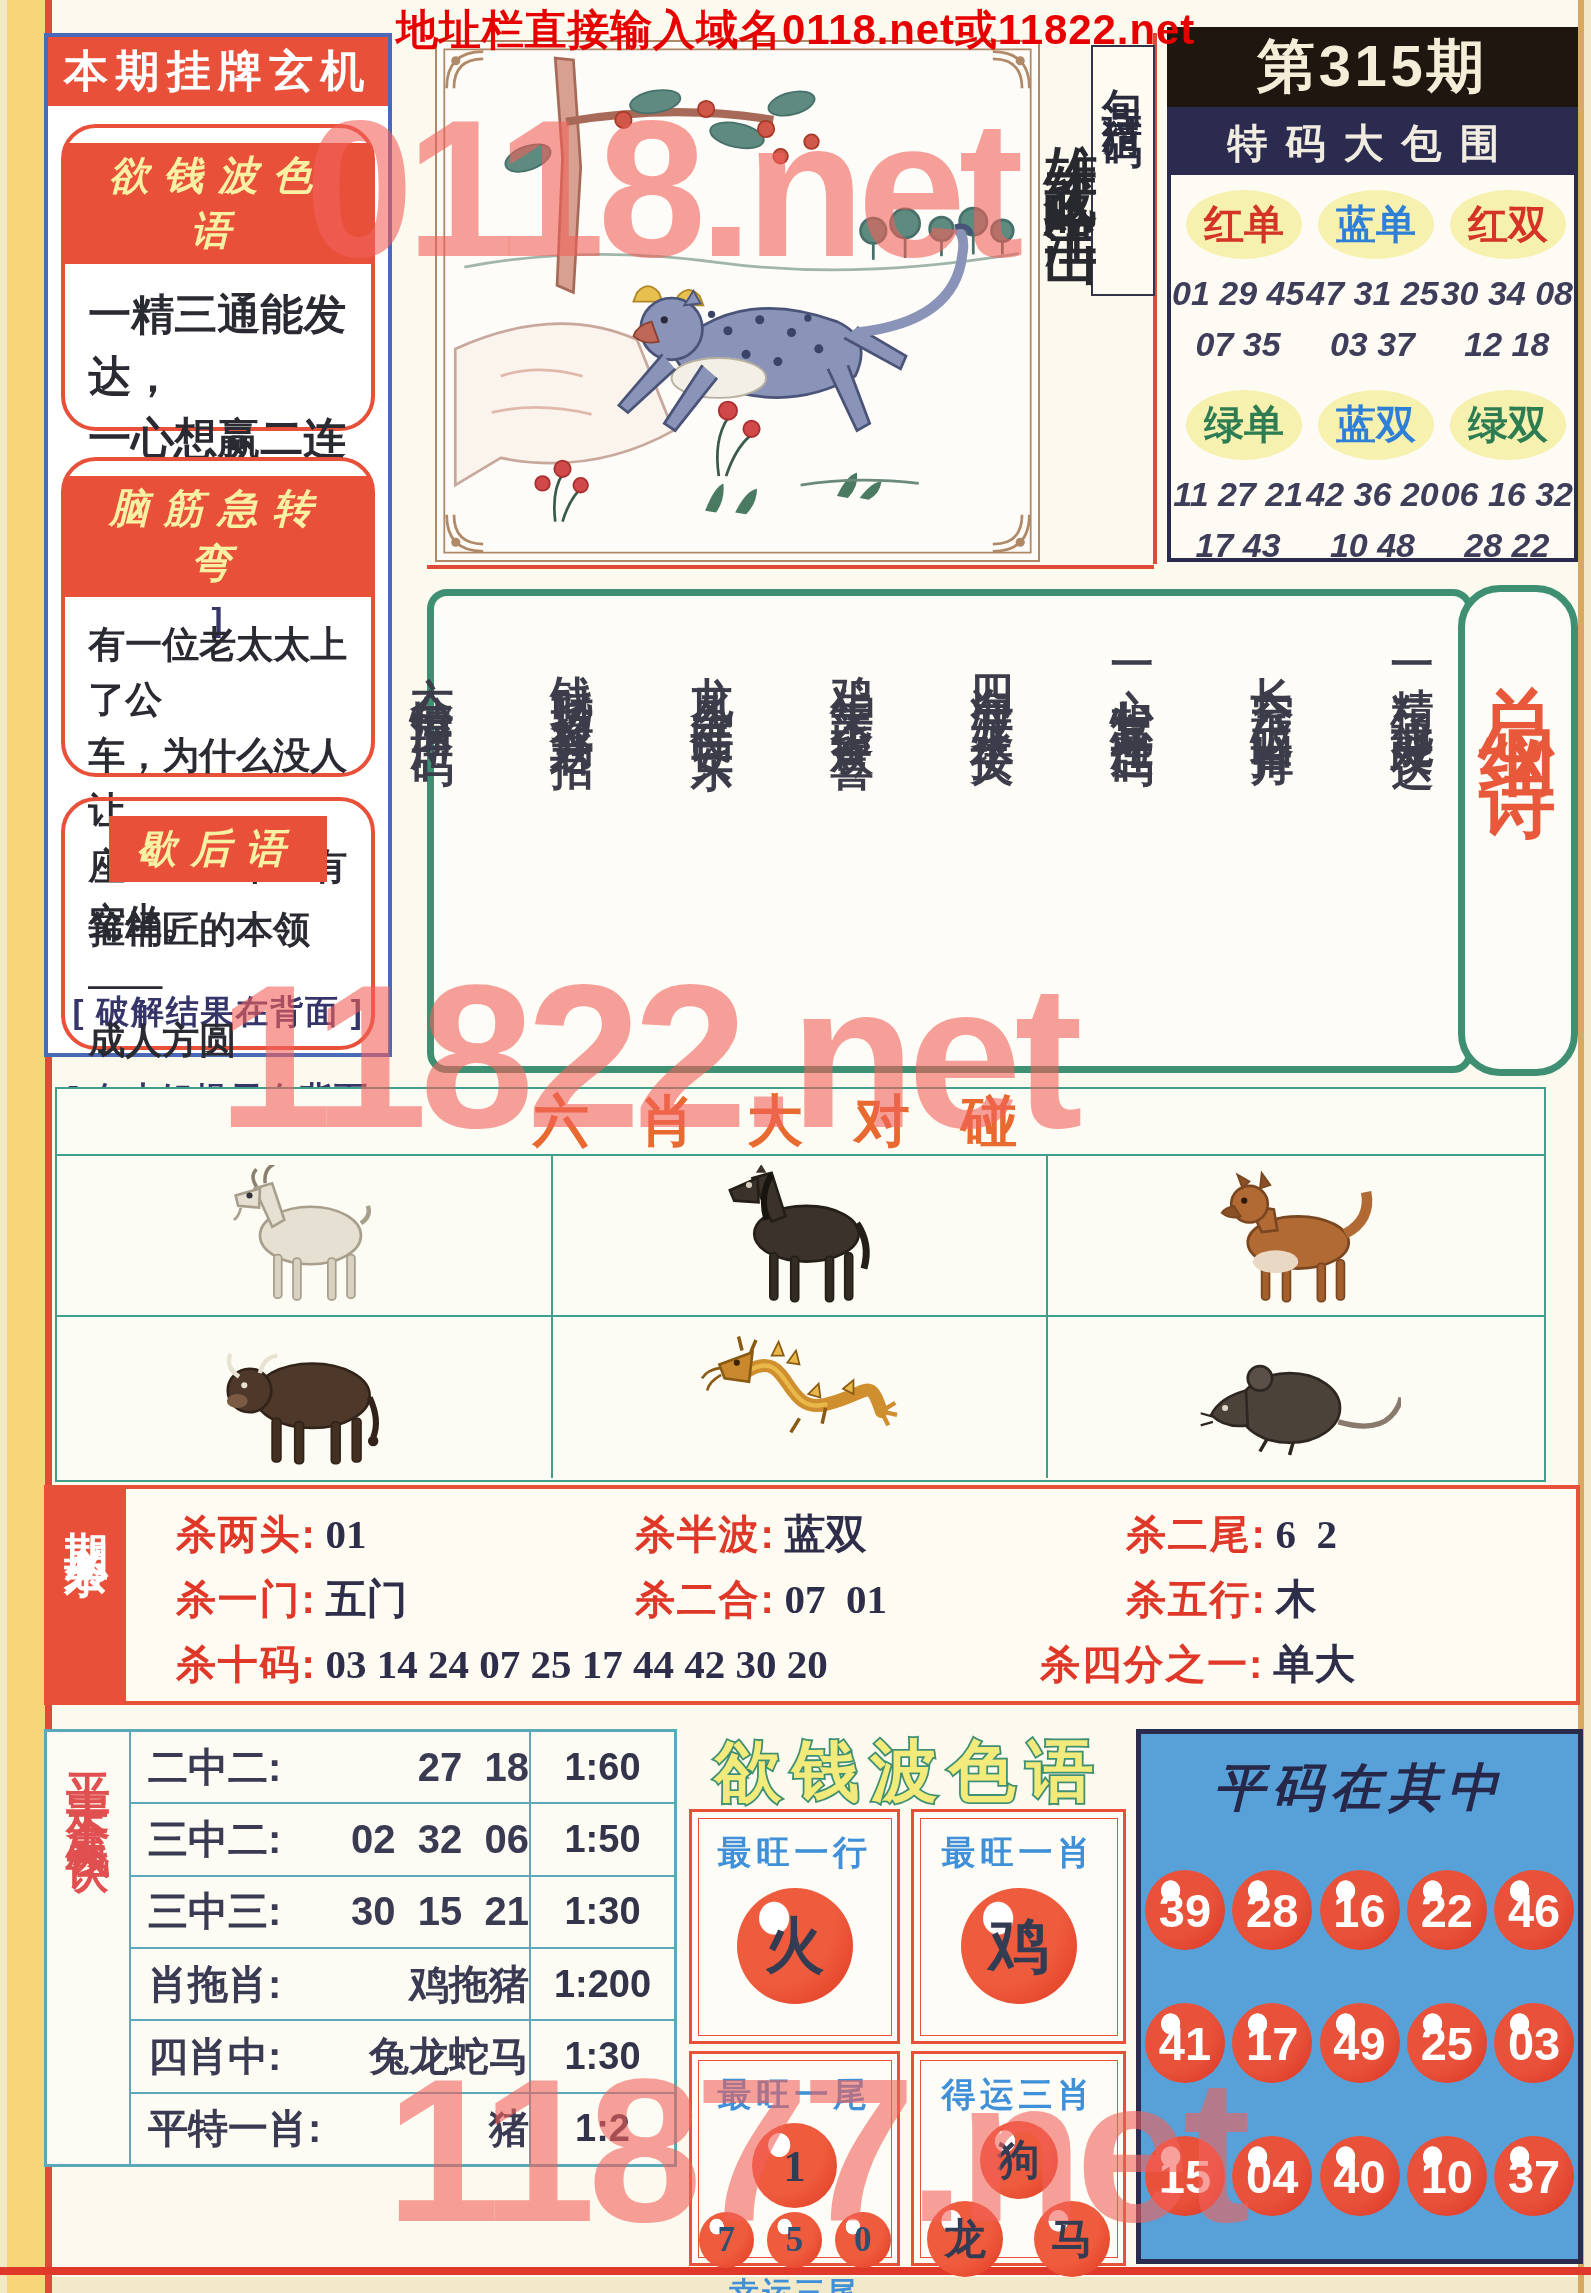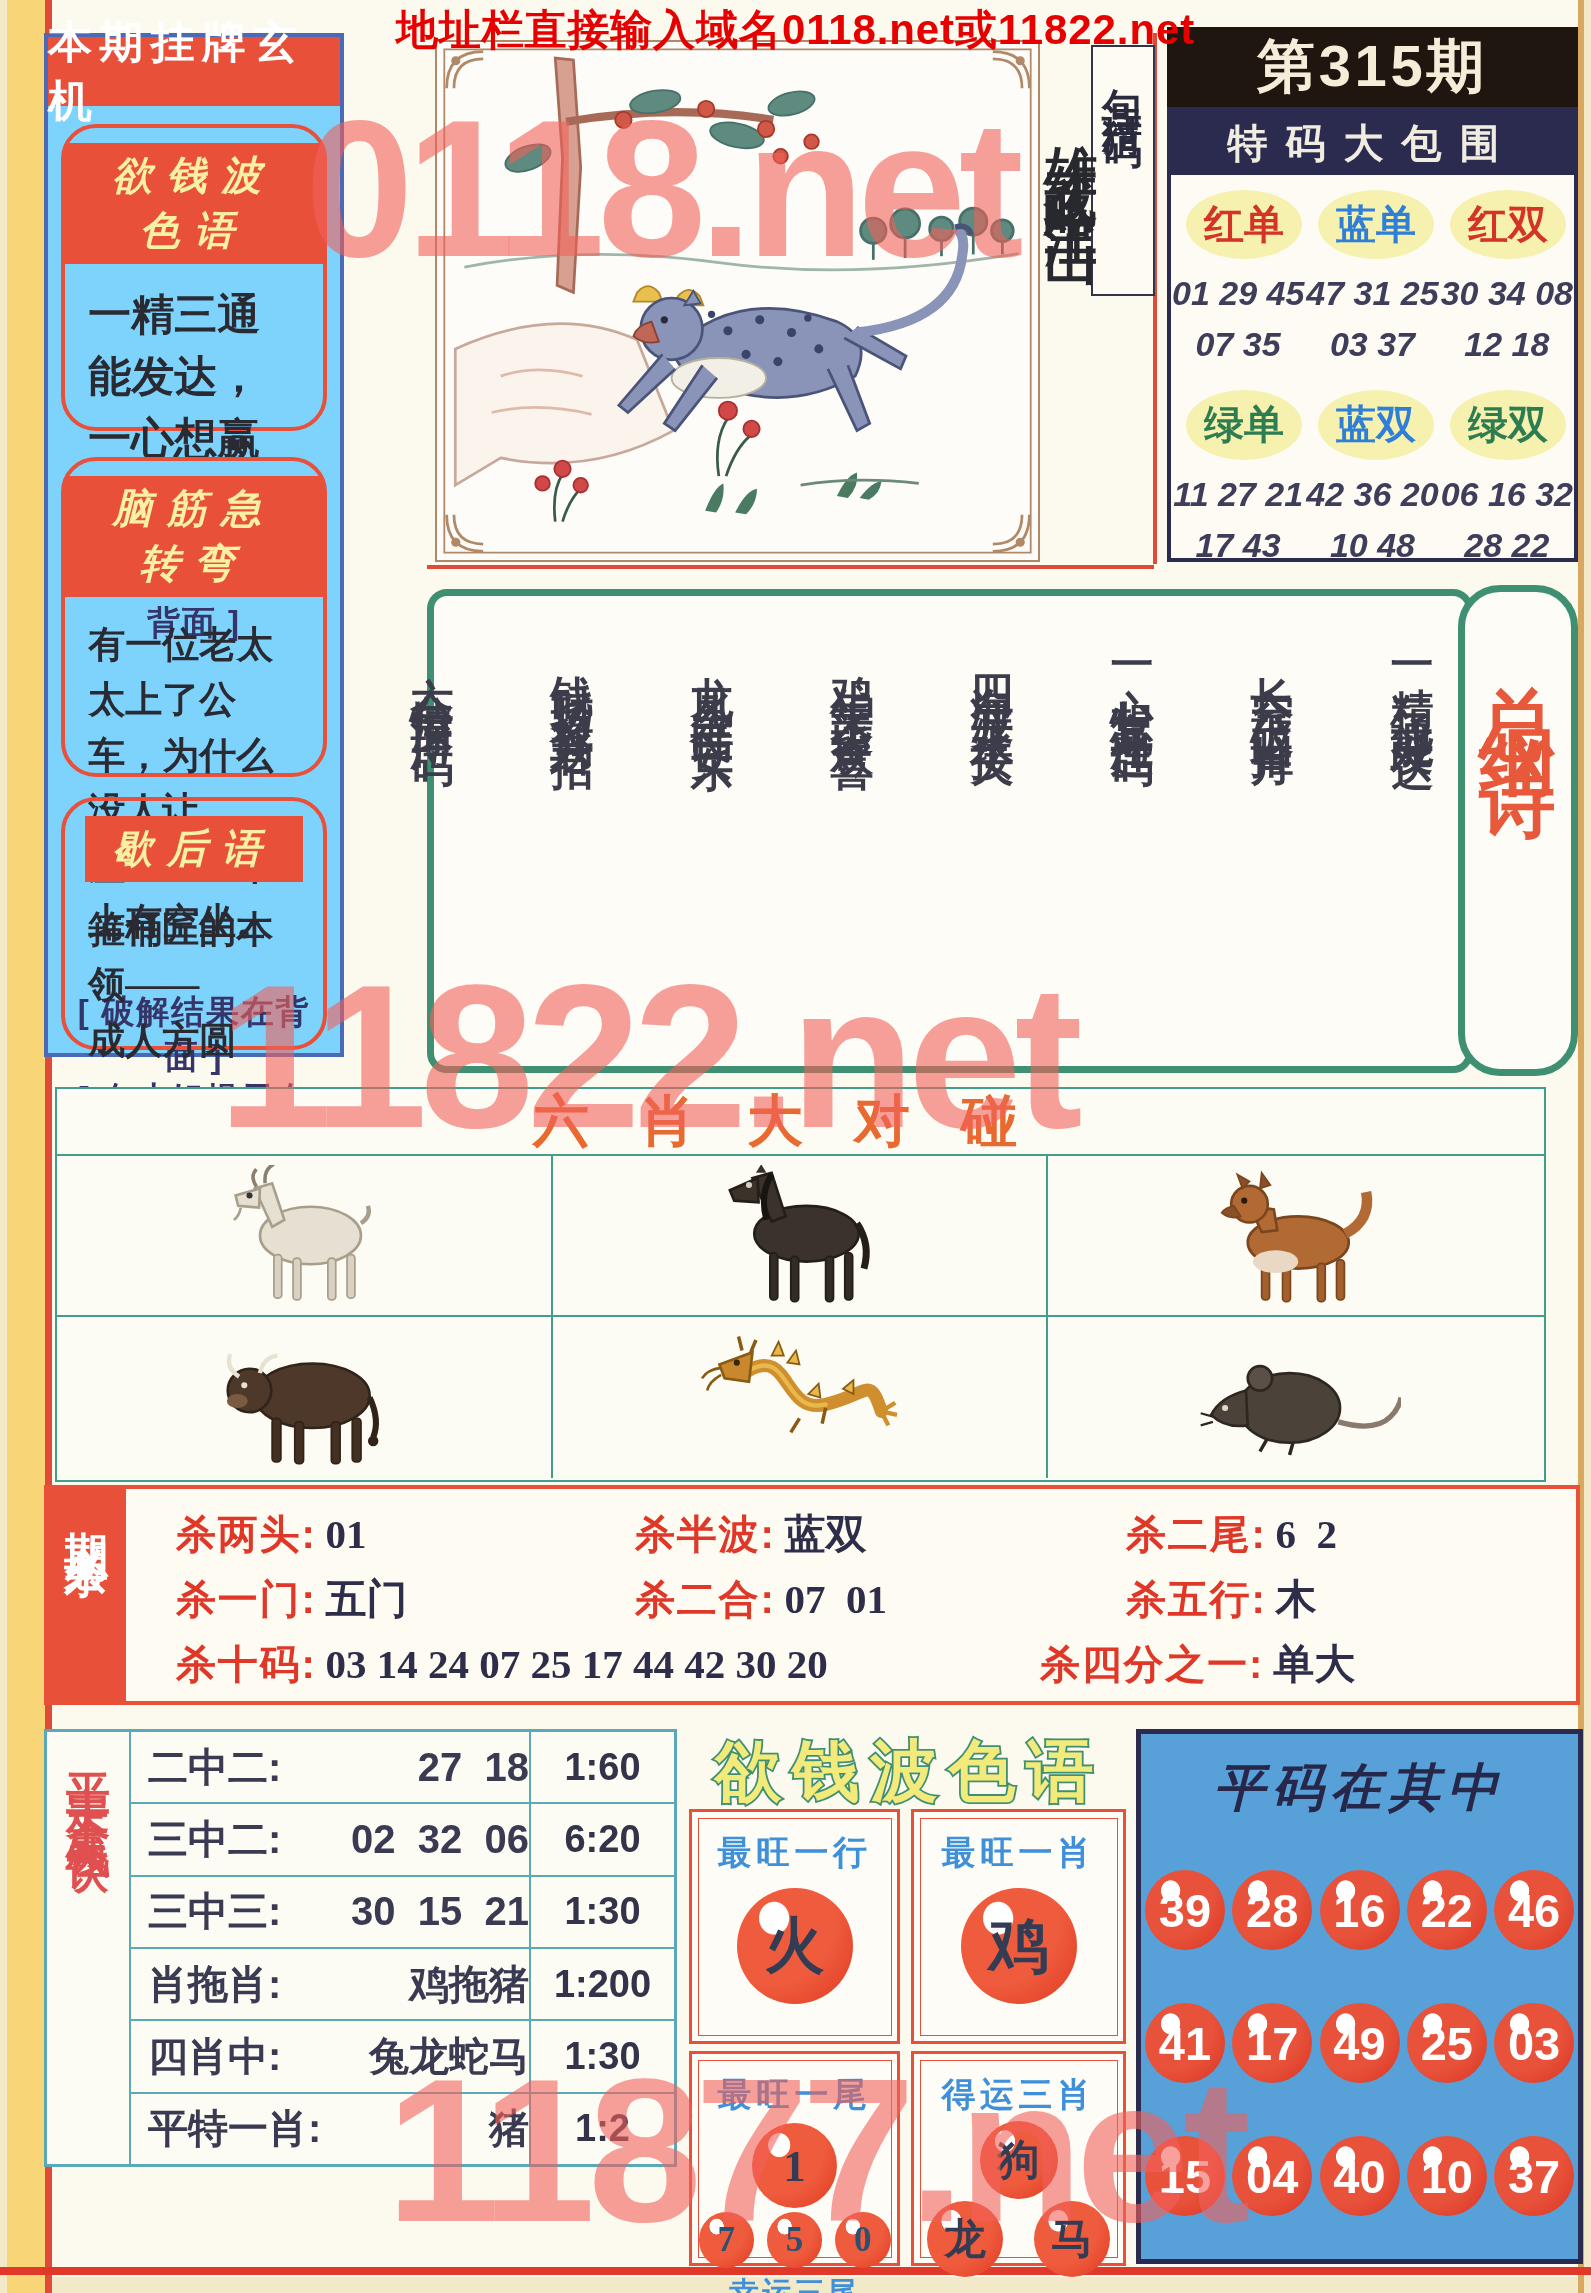--- a/index.html
+++ b/index.html
@@ -23,22 +23,22 @@
     position:absolute; z-index:40; line-height:1; pointer-events:none;
     font-weight:800; color:rgba(242,96,90,0.60); letter-spacing:-7.3px;
     font-family:"Liberation Sans",sans-serif;
   }
   .wm-top { left:305px; top:91px; font-size:195px; }
   .wm-mid { left:218px; top:953px; font-size:205px; }
   .wm-bot { left:386px; top:2047px; font-size:205px; }
 
   
   .sidebar {
-    position:absolute; left:44px; top:33px; width:300px; height:1024px;
-    background:#7dd3fc; border:4.5px solid #4a6ab8;
+    position:absolute; left:44px; top:33px; width:348px; height:1024px;
+    background:#ffffff; border:4.5px solid #4a6ab8;
   }
   .sb-title {
     position:absolute; left:0; top:0; width:100%; height:69px; background:#e8503a;
     color:#fff; font-size:44px; font-weight:800; letter-spacing:7.3px;
     display:flex; align-items:center; justify-content:center;
   }
   .sb-box {
     position:absolute; left:12.7px; right:12.7px;
     border:4.5px solid #e8503a; border-radius:35px; text-align:center;
   }
@@ -591,21 +591,21 @@
           <span class="wt-name">二中二:</span>
           <span class="wt-val">27  18</span>
         </div>
       <div class="wt-odds">1:60</div>
     </div>
     <div class="wt-row">
       <div class="wt-main">
           <span class="wt-name">三中二:</span>
           <span class="wt-val">02  32  06</span>
         </div>
-      <div class="wt-odds">6:20</div>
+      <div class="wt-odds">1:50</div>
     </div>
     <div class="wt-row">
       <div class="wt-main">
           <span class="wt-name">三中三:</span>
           <span class="wt-val">30  15  21</span>
         </div>
       <div class="wt-odds">1:30</div>
     </div>
     <div class="wt-row">
       <div class="wt-main">

